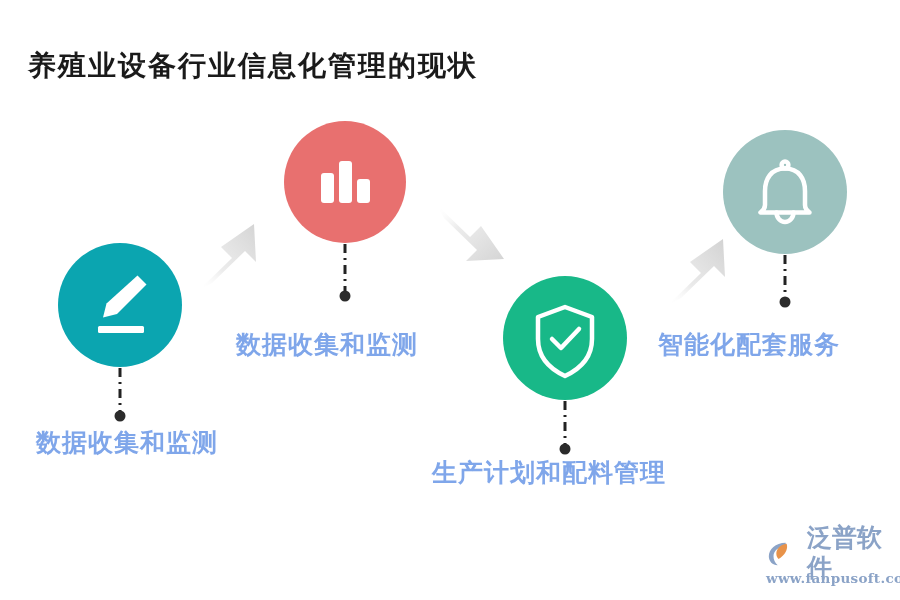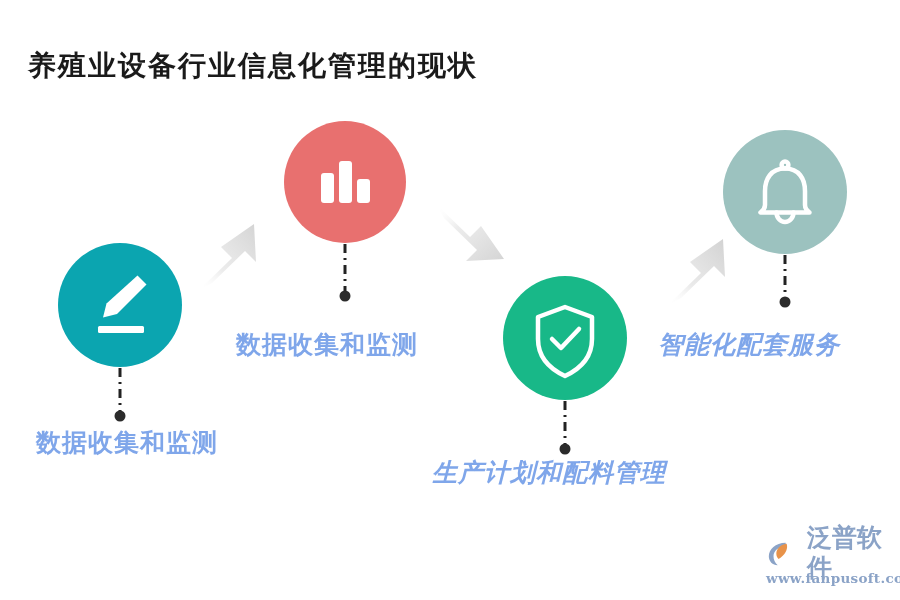--- a/index.html
+++ b/index.html
@@ -50,22 +50,22 @@
     position: absolute;
     font-family: "DejaVu Serif", "Liberation Serif", serif;
     font-size: 25px;
     font-weight: 700;
     color: #7fa6ea;
     letter-spacing: 1px;
     white-space: nowrap;
   }
   .lbl-1 { left: 36px;  top: 426px; }
   .lbl-2 { left: 236px; top: 328px; }
-  .lbl-3 { left: 432px; top: 456px; font-style: italic; }
-  .lbl-4 { left: 658px; top: 328px; font-style: italic; }
+  .lbl-3 { left: 432px; top: 456px; }
+  .lbl-4 { left: 658px; top: 328px; }
 
   
   .watermark {
     position: absolute;
     left: 766px;
     top: 535px;
     width: 128px;
     height: 58px;
   }
   .wm-row {

